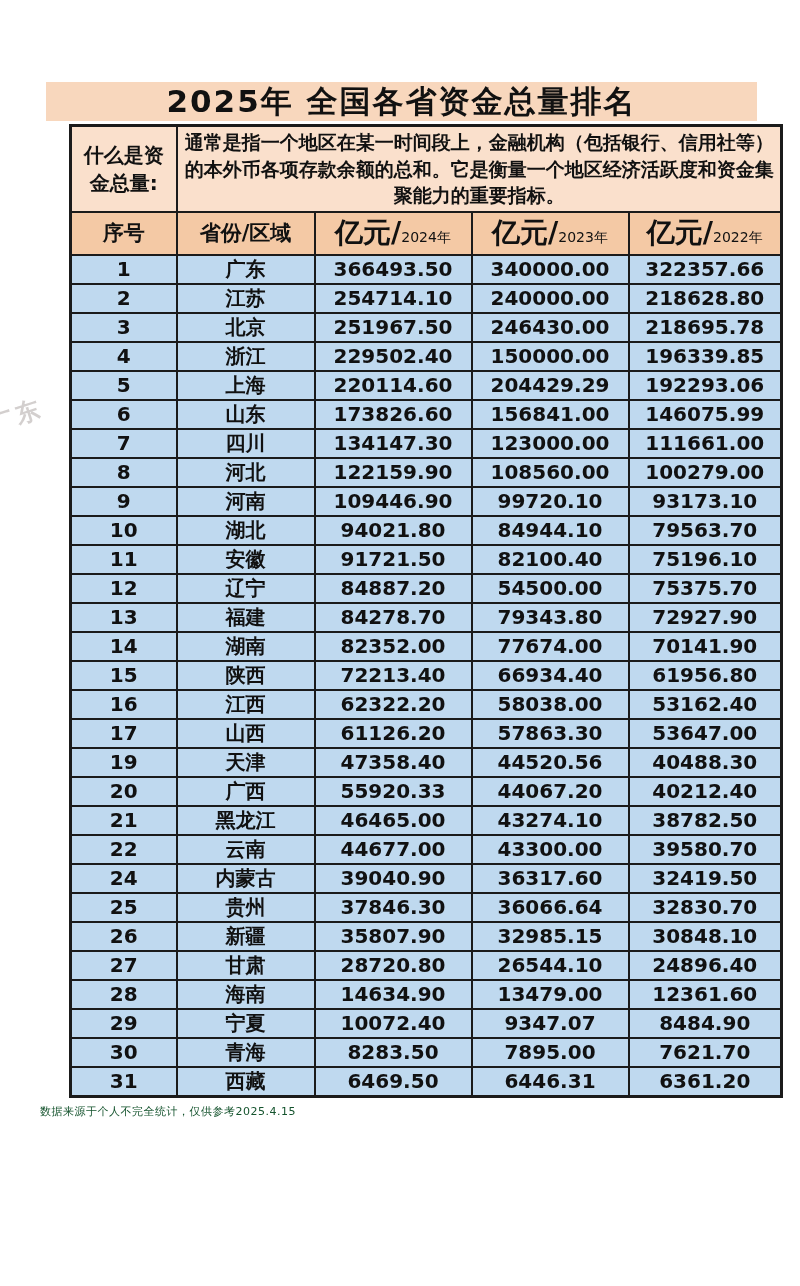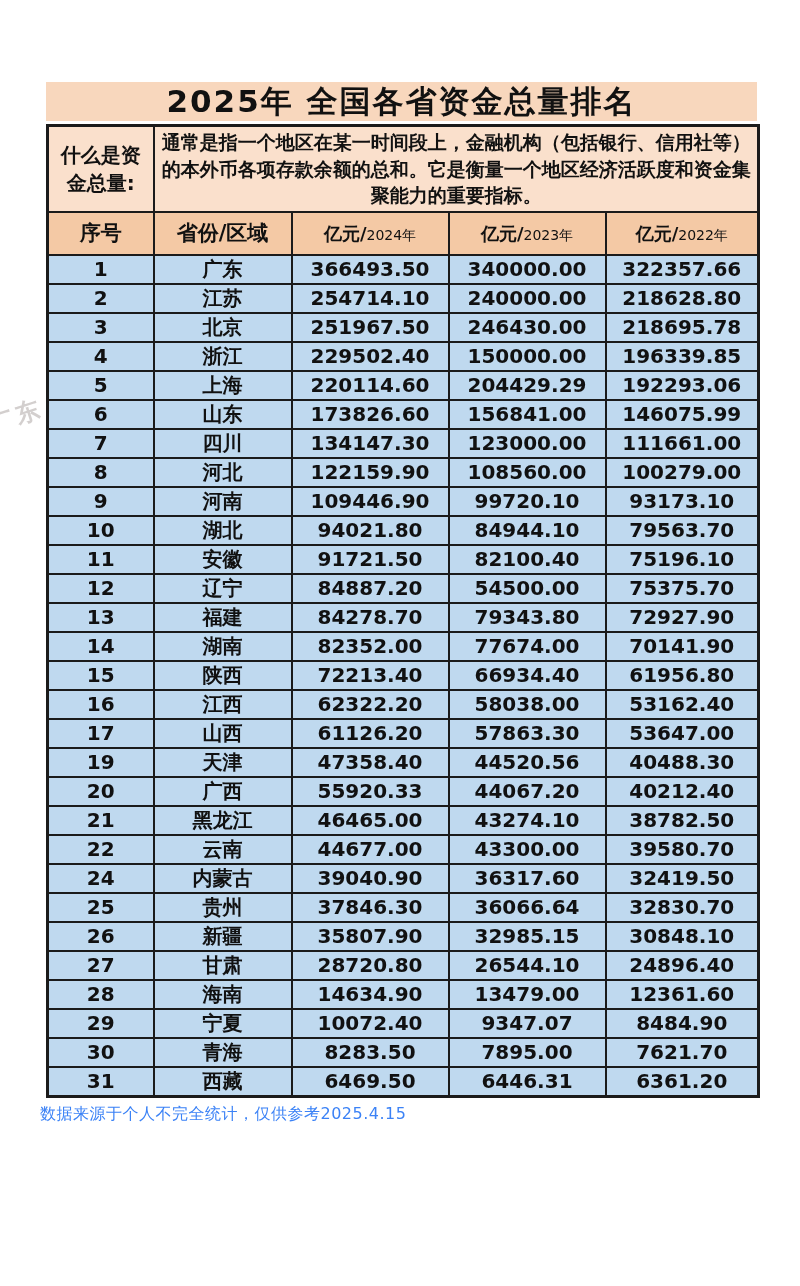--- a/index.html
+++ b/index.html
@@ -19,20 +19,21 @@
     font-size:31px; font-weight:700; color:#111;
     letter-spacing:2px;
     margin-bottom:3px;
   }
 
   table.main {
     border-collapse:collapse;
     width:711px;
     table-layout:fixed;
     border:3px solid #1b1b1b;
+    margin-left:23px;
   }
   col.c1 { width:106px; }
   col.c2 { width:138px; }
   col.c3 { width:157px; }
   col.c4 { width:157px; }
   col.c5 { width:153px; }
 
   td, th { border:2px solid #1b1b1b; padding:0; color:#111; }
 
   .info-label {
@@ -47,35 +48,35 @@
     line-height:26.5px; text-align:center;
     padding:2px 5px 2px 6px;
   }
 
   th.head {
     background:#F4C9A5;
     height:41px;
     font-weight:700; font-size:21px;
     text-align:center; vertical-align:middle;
   }
-  th.head .unit { font-size:18px; font-weight:700; }
+  th.head .unit { font-size:28px; font-weight:700; }
   th.head .year { font-size:14px; font-weight:400; }
 
   tbody.rows td {
     background:#BFD9EF;
     height:27px;
     font-size:20px; font-weight:700;
     text-align:center; vertical-align:middle;
   }
 
   .footer-note {
     margin:6px 0 0 -6px;
-    font-size:16px;
+    font-size:11px;
     font-weight:500;
-    color:#3b82f6;
+    color:#14532d;
     letter-spacing:0.5px;
   }
 
   .watermark {
     position:absolute;
     left:-12px; top:400px;
     font-size:24px; font-weight:700;
     color:rgba(140,130,125,0.38);
     transform:rotate(-18deg);
     letter-spacing:4px;

